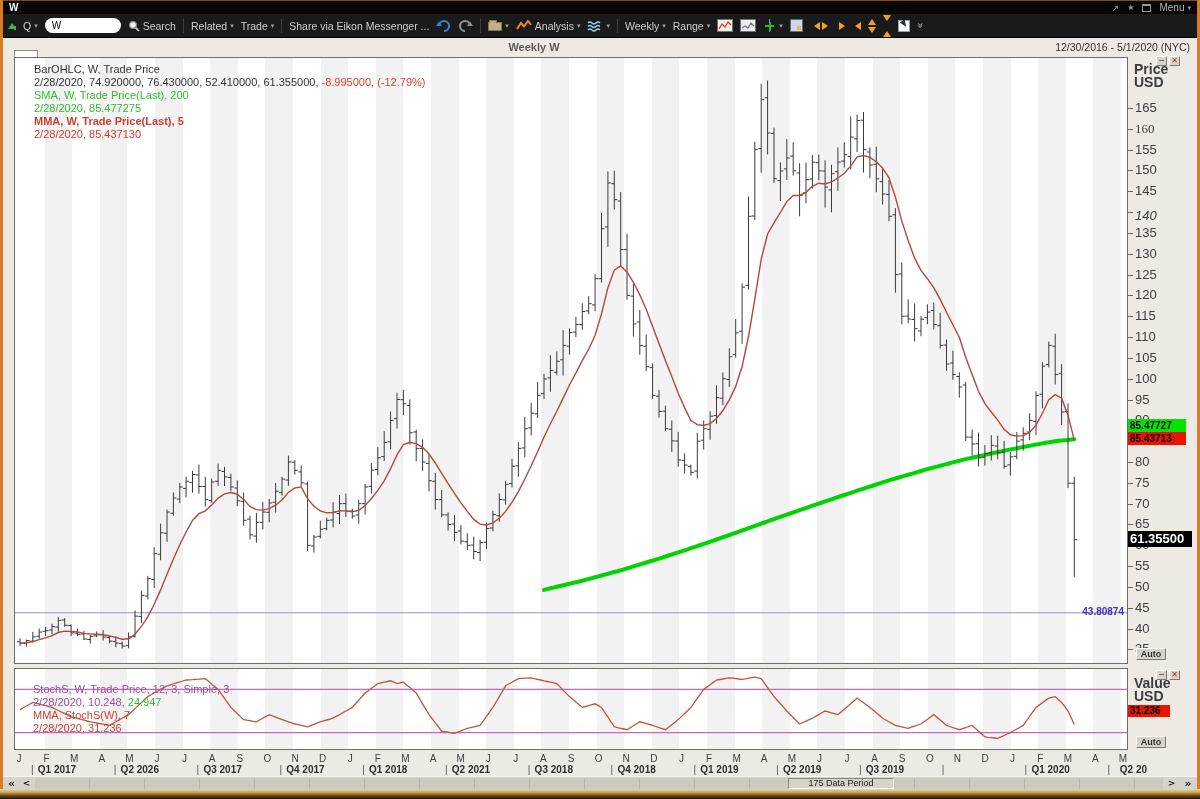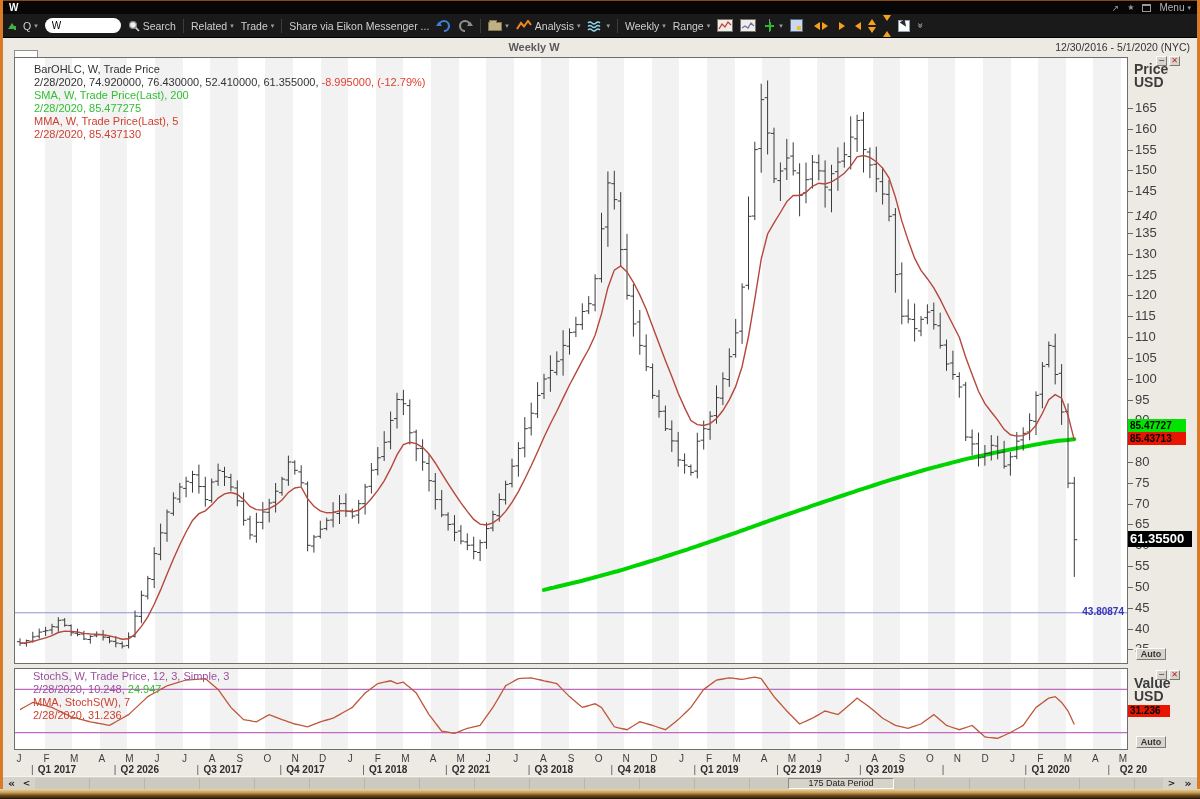--- a/index.html
+++ b/index.html
@@ -67,21 +67,21 @@
 
   .pane { position:absolute; border:1px solid #6e6e6e; background-color:#fff;
           background-image:repeating-linear-gradient(to right,#ffffff 0px,#ffffff 27.6px,#f2f2f2 27.6px,#f2f2f2 55.2px);
           background-position:2px 0; }
   .pane-price { left:14px; top:57px; width:1114px; height:607px; }
   .pane-stoch { left:14px; top:668px; width:1114px; height:82px; }
   .pane svg { position:absolute; left:0; top:0; }
 
   .legend { position:absolute; font-size:11px; line-height:13px; pointer-events:none; }
   .legend-price { left:19px; top:5px; }
-  .legend-stoch { left:18px; top:1px; }
+  .legend-stoch { left:18px; top:14px; }
 
   
   .axis-title { position:absolute; left:1134px; font-size:14px; font-weight:bold; color:#3c3c3c; line-height:13px; }
   .tick-dash { position:absolute; left:1128px; width:5px; height:1px; background:#666; }
   .tick-label { position:absolute; left:1135px; font-size:13px; color:#3e3e3e; }
   .price-tag { position:absolute; left:1128px; width:58px; height:13px; font-size:10px; font-weight:bold;
                color:#000; line-height:13px; padding-left:2px; overflow:hidden; }
   .price-tag-last { width:64px; height:16px; background:#000; color:#fff; font-size:13px; line-height:16px; }
   .hline-label { position:absolute; left:1036px; top:606px; width:88px; text-align:right;
                  font-size:10px; font-weight:bold; color:#3535bb; }
@@ -265,21 +265,21 @@
         <line x1="0" y1="554.7365979000001" x2="1112" y2="554.7365979000001" stroke="#9093cf" stroke-width="1.2"></line>
         <polyline points="529.0,531.9 532.2,531.1 535.4,530.3 538.6,529.6 541.8,528.8 545.0,528.0 548.1,527.3 551.3,526.5 554.5,525.8 557.7,525.0 560.9,524.2 564.1,523.5 567.3,522.7 570.5,521.8 573.7,521.0 576.9,520.1 580.1,519.2 583.3,518.4 586.5,517.5 589.7,516.6 592.9,515.8 596.1,514.9 599.3,514.0 602.5,513.2 605.7,512.3 608.9,511.3 612.0,510.3 615.2,509.4 618.4,508.4 621.6,507.4 624.8,506.5 628.0,505.5 631.2,504.5 634.4,503.5 637.6,502.6 640.8,501.6 644.0,500.6 647.2,499.6 650.4,498.5 653.6,497.5 656.8,496.5 660.0,495.4 663.2,494.4 666.4,493.3 669.6,492.3 672.8,491.3 675.9,490.2 679.1,489.2 682.3,488.1 685.5,487.0 688.7,485.9 691.9,484.8 695.1,483.7 698.3,482.6 701.5,481.5 704.7,480.4 707.9,479.2 711.1,478.1 714.3,477.0 717.5,475.9 720.7,474.8 723.9,473.7 727.1,472.5 730.3,471.4 733.5,470.2 736.7,469.1 739.8,467.9 743.0,466.8 746.2,465.6 749.4,464.5 752.6,463.4 755.8,462.2 759.0,461.1 762.2,459.9 765.4,458.8 768.6,457.7 771.8,456.6 775.0,455.5 778.2,454.4 781.4,453.3 784.6,452.2 787.8,451.1 791.0,450.0 794.2,448.8 797.4,447.7 800.6,446.7 803.8,445.6 806.9,444.5 810.1,443.4 813.3,442.4 816.5,441.3 819.7,440.2 822.9,439.1 826.1,438.0 829.3,437.0 832.5,435.9 835.7,434.8 838.9,433.8 842.1,432.7 845.3,431.7 848.5,430.7 851.7,429.6 854.9,428.6 858.1,427.5 861.3,426.5 864.5,425.4 867.6,424.4 870.8,423.4 874.0,422.3 877.2,421.4 880.4,420.5 883.6,419.5 886.8,418.6 890.0,417.6 893.2,416.7 896.4,415.8 899.6,414.8 902.8,413.9 906.0,413.0 909.2,412.0 912.4,411.1 915.6,410.2 918.8,409.4 922.0,408.6 925.2,407.7 928.4,406.9 931.5,406.1 934.7,405.2 937.9,404.4 941.1,403.6 944.3,402.8 947.5,401.9 950.7,401.1 953.9,400.4 957.1,399.7 960.3,399.0 963.5,398.3 966.7,397.6 969.9,396.9 973.1,396.2 976.3,395.5 979.5,394.8 982.7,394.1 985.9,393.4 989.1,392.8 992.3,392.1 995.4,391.5 998.6,390.9 1001.8,390.3 1005.0,389.6 1008.2,389.0 1011.4,388.4 1014.6,387.8 1017.8,387.1 1021.0,386.5 1024.2,386.0 1027.4,385.4 1030.6,384.8 1033.8,384.3 1037.0,383.7 1040.2,383.2 1043.4,382.8 1046.6,382.5 1049.8,382.2 1053.0,381.9 1056.2,381.5 1059.3,381.2 " fill="none" stroke="#00d400" stroke-width="4" stroke-linecap="round"></polyline>
         <path d="M5.0,580.3L5.0,587.8M2.0,583.7L5.0,583.7M5.0,585.2L8.0,585.2M11.4,581.6L11.4,588.7M8.4,585.4L11.4,585.4M11.4,582.6L14.4,582.6M17.8,573.8L17.8,584.6M14.8,583.2L17.8,583.2M17.8,578.9L20.8,578.9M24.2,570.5L24.2,580.7M21.2,578.2L24.2,578.2M24.2,574.1L27.2,574.1M30.6,568.8L30.6,578.0M27.6,573.3L30.6,573.3M30.6,572.7L33.6,572.7M37.0,565.8L37.0,576.4M34.0,572.0L37.0,572.0M37.0,568.7L40.0,568.7M43.3,559.2L43.3,573.8M40.3,569.0L43.3,569.0M43.3,562.3L46.3,562.3M49.7,560.1L49.7,568.7M46.7,562.0L49.7,562.0M49.7,567.3L52.7,567.3M56.1,566.4L56.1,578.1M53.1,567.6L56.1,567.6M56.1,574.8L59.1,574.8M62.5,570.7L62.5,578.3M59.5,575.3L62.5,575.3M62.5,576.4L65.5,576.4M68.9,572.8L68.9,582.0M65.9,576.0L68.9,576.0M68.9,581.0L71.9,581.0M75.3,577.1L75.3,585.6M72.3,581.5L75.3,581.5M75.3,578.4L78.3,578.4M81.7,573.4L81.7,579.3M78.7,577.8L81.7,577.8M81.7,576.8L84.7,576.8M88.1,572.1L88.1,582.5M85.1,576.7L88.1,576.7M88.1,579.1L91.1,579.1M94.5,578.3L94.5,585.3M91.5,579.5L94.5,579.5M94.5,583.1L97.5,583.1M100.8,578.1L100.8,589.3M97.8,583.4L100.8,583.4M100.8,585.1L103.8,585.1M107.2,583.5L107.2,590.5M104.2,585.6L107.2,585.6M107.2,588.1L110.2,588.1M113.6,574.4L113.6,590.4M110.6,587.6L113.6,587.6M113.6,578.9L116.6,578.9M120.0,552.5L120.0,579.5M117.0,578.3L120.0,578.3M120.0,558.1L123.0,558.1M126.4,532.7L126.4,565.2M123.4,558.4L126.4,558.4M126.4,537.3L129.4,537.3M132.8,517.9L132.8,541.4M129.8,538.1L132.8,538.1M132.8,520.6L135.8,520.6M139.2,489.1L139.2,530.1M136.2,521.5L139.2,521.5M139.2,495.6L142.2,495.6M145.6,465.6L145.6,502.2M142.6,496.3L145.6,496.3M145.6,474.8L148.6,474.8M152.0,451.5L152.0,483.8M149.0,475.2L152.0,475.2M152.0,454.0L155.0,454.0M158.4,434.4L158.4,457.7M155.4,455.3L158.4,455.3M158.4,440.0L161.4,440.0M164.8,424.9L164.8,445.0M161.8,441.1L164.8,441.1M164.8,429.0L167.8,429.0M171.1,418.8L171.1,439.3M168.1,430.4L171.1,430.4M171.1,423.3L174.1,423.3M177.5,412.8L177.5,434.6M174.5,424.6L177.5,424.6M177.5,416.5L180.5,416.5M183.9,406.6L183.9,435.6M180.9,416.9L183.9,416.9M183.9,428.5L186.9,428.5M190.3,418.8L190.3,448.6M187.3,428.6L190.3,428.6M190.3,441.5L193.3,441.5M196.7,420.6L196.7,444.7M193.7,442.5L196.7,442.5M196.7,424.0L199.7,424.0M203.1,405.6L203.1,427.8M200.1,423.2L203.1,423.2M203.1,412.3L206.1,412.3M209.5,408.8L209.5,428.0M206.5,413.5L209.5,413.5M209.5,418.8L212.5,418.8M215.9,415.8L215.9,433.2M212.9,419.5L215.9,419.5M215.9,429.0L218.9,429.0M222.3,422.4L222.3,448.2M219.3,430.0L222.3,430.0M222.3,442.9L225.3,442.9M228.6,434.4L228.6,467.6M225.6,443.3L228.6,443.3M228.6,462.3L231.6,462.3M235.0,457.8L235.0,481.6M232.0,461.1L235.0,461.1M235.0,476.9L238.0,476.9M241.4,454.8L241.4,484.8M238.4,478.1L241.4,478.1M241.4,464.3L244.4,464.3M247.8,444.1L247.8,471.4M244.8,464.4L247.8,464.4M247.8,454.0L250.8,454.0M254.2,440.8L254.2,464.4M251.2,454.3L254.2,454.3M254.2,445.0L257.2,445.0M260.6,425.0L260.6,454.5M257.6,444.2L260.6,444.2M260.6,433.2L263.6,433.2M267.0,418.8L267.0,437.7M264.0,434.7L267.0,434.7M267.0,421.1L270.0,421.1M273.4,397.6L273.4,427.8M270.4,422.0L273.4,422.0M273.4,404.0L276.4,404.0M279.8,402.3L279.8,416.6M276.8,404.2L279.8,404.2M279.8,412.3L282.8,412.3M286.2,407.3L286.2,428.3M283.2,413.9L286.2,413.9M286.2,424.8L289.2,424.8M292.6,423.5L292.6,493.3M289.6,425.9L292.6,425.9M292.6,487.3L295.6,487.3M298.9,476.9L298.9,494.6M295.9,488.1L298.9,488.1M298.9,479.0L301.9,479.0M305.3,462.7L305.3,480.5M302.3,478.3L305.3,478.3M305.3,471.2L308.3,471.2M311.7,459.7L311.7,472.4M308.7,470.6L311.7,470.6M311.7,462.3L314.7,462.3M318.1,444.2L318.1,469.4M315.1,462.0L318.1,462.0M318.1,454.1L321.1,454.1M324.5,437.1L324.5,466.0M321.5,455.5L324.5,455.5M324.5,445.7L327.5,445.7M330.9,435.6L330.9,458.9M327.9,445.6L330.9,445.6M330.9,453.1L333.9,453.1M337.3,450.6L337.3,460.7M334.3,453.0L337.3,453.0M337.3,458.1L340.3,458.1M343.7,441.9L343.7,465.6M340.7,457.0L343.7,457.0M343.7,445.7L346.7,445.7M350.1,425.8L350.1,456.5M347.1,445.7L350.1,445.7M350.1,429.0L353.1,429.0M356.4,405.0L356.4,435.5M353.4,428.3L356.4,428.3M356.4,412.2L359.4,412.2M362.8,389.1L362.8,417.3M359.8,411.6L362.8,411.6M362.8,399.8L365.8,399.8M369.2,373.2L369.2,403.0M366.2,398.6L369.2,398.6M369.2,384.3L372.2,384.3M375.6,353.5L375.6,391.3M372.6,383.8L375.6,383.8M375.6,362.4L378.6,362.4M382.0,334.8L382.0,370.5M379.0,360.6L382.0,360.6M382.0,341.5L385.0,341.5M388.4,331.8L388.4,357.1M385.4,341.7L388.4,341.7M388.4,345.7L391.4,345.7M394.8,341.5L394.8,386.6M391.8,347.6L394.8,347.6M394.8,374.8L397.8,374.8M401.2,371.7L401.2,403.1M398.2,374.0L401.2,374.0M401.2,390.7L404.2,390.7M407.6,381.3L407.6,412.7M404.6,390.4L407.6,390.4M407.6,404.0L410.6,404.0M414.0,396.3L414.0,433.5M411.0,405.4L414.0,405.4M414.0,422.7L417.0,422.7M420.3,415.0L420.3,451.5M417.3,423.3L420.3,423.3M420.3,441.5L423.3,441.5M426.7,432.0L426.7,459.2M423.7,441.6L426.7,441.6M426.7,456.9L429.7,456.9M433.1,454.3L433.1,472.6M430.1,456.9L433.1,456.9M433.1,466.5L436.1,466.5M439.5,457.1L439.5,483.1M436.5,466.1L439.5,466.1M439.5,474.3L442.5,474.3M445.9,467.1L445.9,486.3M442.9,473.0L445.9,473.0M445.9,483.1L448.9,483.1M452.3,475.4L452.3,492.2M449.3,483.9L452.3,483.9M452.3,487.3L455.3,487.3M458.7,478.7L458.7,501.3M455.7,487.1L458.7,487.1M458.7,493.5L461.7,493.5M465.1,481.6L465.1,503.1M462.1,494.5L465.1,494.5M465.1,484.7L468.1,484.7M471.5,464.5L471.5,490.9M468.5,484.3L471.5,484.3M471.5,470.6L474.5,470.6M477.9,452.7L477.9,473.4M474.9,470.0L477.9,470.0M477.9,456.5L480.9,456.5M484.3,435.3L484.3,463.7M481.3,457.7L484.3,457.7M484.3,441.5L487.3,441.5M490.6,422.7L490.6,446.5M487.6,441.8L490.6,441.8M490.6,426.4L493.6,426.4M497.0,400.8L497.0,429.4M494.0,425.6L497.0,425.6M497.0,408.2L500.0,408.2M503.4,384.1L503.4,418.7M500.4,407.8L503.4,407.8M503.4,390.4L506.4,390.4M509.8,359.1L509.8,399.3M506.8,389.9L509.8,389.9M509.8,370.7L512.8,370.7M516.2,344.6L516.2,377.5M513.2,369.9L516.2,369.9M516.2,355.2L519.2,355.2M522.6,324.1L522.6,360.1M519.6,355.8L522.6,355.8M522.6,337.4L525.6,337.4M529.0,315.8L529.0,341.0M526.0,335.6L529.0,335.6M529.0,321.0L532.0,321.0M535.4,297.3L535.4,333.8M532.4,319.9L535.4,319.9M535.4,312.4L538.4,312.4M541.8,293.4L541.8,317.3M538.8,314.3L541.8,314.3M541.8,303.3L544.8,303.3M548.1,272.2L548.1,317.7M545.1,301.8L548.1,301.8M548.1,287.4L551.1,287.4M554.5,270.4L554.5,296.6M551.5,288.2L554.5,288.2M554.5,274.6L557.5,274.6M560.9,258.8L560.9,279.0M557.9,274.1L560.9,274.1M560.9,266.6L563.9,266.6M567.3,245.3L567.3,271.8M564.3,266.6L567.3,266.6M567.3,253.5L570.3,253.5M573.7,238.1L573.7,256.1M570.7,252.9L573.7,252.9M573.7,245.7L576.7,245.7M580.1,216.4L580.1,253.3M577.1,246.9L580.1,246.9M580.1,220.7L583.1,220.7M586.5,154.8L586.5,224.6M583.5,220.7L586.5,220.7M586.5,170.8L589.5,170.8M592.9,113.5L592.9,188.8M589.9,169.0L592.9,169.0M592.9,124.9L595.9,124.9M599.3,112.8L599.3,151.5M596.3,125.7L599.3,125.7M599.3,141.6L602.3,141.6M605.7,134.1L605.7,208.6M602.7,143.0L605.7,143.0M605.7,191.6L608.7,191.6M612.0,175.9L612.0,241.6M609.0,191.4L612.0,191.4M612.0,237.4L615.0,237.4M618.4,226.0L618.4,278.6M615.4,238.1L618.4,238.1M618.4,265.9L621.4,265.9M624.8,252.0L624.8,296.8M621.8,264.0L624.8,264.0M624.8,287.4L627.8,287.4M631.2,276.4L631.2,313.1M628.2,288.2L631.2,288.2M631.2,308.7L634.2,308.7M637.6,305.5L637.6,340.8M634.6,309.6L637.6,309.6M637.6,337.4L640.6,337.4M644.0,331.9L644.0,359.7M641.0,338.2L644.0,338.2M644.0,353.4L647.0,353.4M650.4,347.6L650.4,373.0M647.4,353.2L650.4,353.2M650.4,370.7L653.4,370.7M656.8,362.4L656.8,393.9M653.8,371.3L656.8,371.3M656.8,382.9L659.8,382.9M663.2,373.9L663.2,408.7M660.2,383.0L663.2,383.0M663.2,401.9L666.2,401.9M669.6,395.4L669.6,415.7M666.6,402.4L669.6,402.4M669.6,407.1L672.6,407.1M675.9,406.5L675.9,417.7M672.9,408.5L675.9,408.5M675.9,414.4L678.9,414.4M682.3,374.7L682.3,420.4M679.3,413.1L682.3,413.1M682.3,383.2L685.3,383.2M688.7,362.7L688.7,391.5M685.7,382.2L688.7,382.2M688.7,370.7L691.7,370.7M695.1,353.2L695.1,381.8M692.1,371.3L695.1,371.3M695.1,358.2L698.1,358.2M701.5,327.4L701.5,365.7M698.5,357.6L701.5,357.6M701.5,339.7L704.5,339.7M707.9,314.4L707.9,347.1M704.9,340.2L707.9,340.2M707.9,320.7L710.9,320.7M714.3,290.3L714.3,328.9M711.3,321.5L714.3,321.5M714.3,298.7L717.3,298.7M720.7,260.9L720.7,299.7M717.7,296.6L720.7,296.6M720.7,274.9L723.7,274.9M727.1,225.3L727.1,285.9M724.1,273.2L727.1,273.2M727.1,229.1L730.1,229.1M733.5,138.5L733.5,231.6M730.5,227.3L733.5,227.3M733.5,158.3L736.5,158.3M739.8,83.7L739.8,162.1M736.8,158.0L739.8,158.0M739.8,91.6L742.8,91.6M746.2,25.7L746.2,114.8M743.2,90.6L746.2,90.6M746.2,41.6L749.2,41.6M752.6,22.5L752.6,96.5M749.6,39.7L752.6,39.7M752.6,75.0L755.6,75.0M759.0,69.7L759.0,125.0M756.0,75.4L759.0,75.4M759.0,120.8L762.0,120.8M765.4,104.4L765.4,143.0M762.4,122.6L765.4,122.6M765.4,113.0L768.4,113.0M771.8,80.9L771.8,122.0M768.8,110.9L771.8,110.9M771.8,100.0L774.8,100.0M778.2,84.3L778.2,117.5M775.2,98.1L778.2,98.1M778.2,112.8L781.2,112.8M784.6,105.3L784.6,158.3M781.6,115.0L784.6,115.0M784.6,137.4L787.6,137.4M791.0,104.6L791.0,145.3M788.0,134.8L791.0,134.8M791.0,121.7L794.0,121.7M797.4,97.0L797.4,130.6M794.4,121.0L797.4,121.0M797.4,104.1L800.4,104.1M803.8,96.5L803.8,122.3M800.8,104.7L803.8,104.7M803.8,112.9L806.8,112.9M810.1,102.4L810.1,149.6M807.1,113.0L810.1,113.0M810.1,129.1L813.1,129.1M816.5,106.8L816.5,154.3M813.5,131.9L816.5,131.9M816.5,115.7L819.5,115.7M822.9,89.4L822.9,132.8M819.9,113.7L822.9,113.7M822.9,104.1L825.9,104.1M829.3,84.3L829.3,109.6M826.3,103.1L829.3,103.1M829.3,96.7L832.3,96.7M835.7,58.4L835.7,111.5M832.7,98.5L835.7,98.5M835.7,79.1L838.7,79.1M842.1,56.7L842.1,94.0M839.1,80.8L842.1,80.8M842.1,62.5L845.1,62.5M848.5,54.0L848.5,114.5M845.5,62.2L848.5,62.2M848.5,91.6L851.5,91.6M854.9,89.5L854.9,120.1M851.9,94.0L854.9,94.0M854.9,107.0L857.9,107.0M861.3,88.7L861.3,134.2M858.3,106.3L861.3,106.3M861.3,120.8L864.3,120.8M867.6,109.4L867.6,146.5M864.6,123.7L867.6,123.7M867.6,136.0L870.6,136.0M874.0,121.9L874.0,163.3M871.0,136.4L874.0,136.4M874.0,158.3L877.0,158.3M880.4,150.1L880.4,234.7M877.4,156.8L880.4,156.8M880.4,216.6L883.4,216.6M886.8,204.4L886.8,266.3M883.8,215.9L886.8,215.9M886.8,258.2L889.8,258.2M893.2,241.3L893.2,265.3M890.2,258.1L893.2,258.1M893.2,261.0L896.2,261.0M899.6,245.5L899.6,283.5M896.6,261.5L899.6,261.5M899.6,270.7L902.6,270.7M906.0,258.1L906.0,278.2M903.0,272.9L906.0,272.9M906.0,261.3L909.0,261.3M912.4,246.3L912.4,266.2M909.4,259.7L912.4,259.7M912.4,254.1L915.4,254.1M918.8,244.6L918.8,271.5M915.8,252.5L918.8,252.5M918.8,266.6L921.8,266.6M925.2,254.7L925.2,290.6M922.2,267.8L925.2,267.8M925.2,287.4L928.2,287.4M931.5,281.6L931.5,312.8M928.5,287.0L931.5,287.0M931.5,306.0L934.5,306.0M937.9,292.7L937.9,321.7M934.9,305.0L937.9,305.0M937.9,316.5L940.9,316.5M944.3,314.3L944.3,339.7M941.3,318.5L944.3,318.5M944.3,329.0L947.3,329.0M950.7,323.9L950.7,383.0M947.7,327.0L950.7,327.0M950.7,379.0L953.7,379.0M957.1,371.5L957.1,397.5M954.1,379.2L957.1,379.2M957.1,386.0L960.1,386.0M963.5,374.5L963.5,408.5M960.5,385.8L963.5,385.8M963.5,399.8L966.5,399.8M969.9,387.0L969.9,407.7M966.9,399.2L969.9,399.2M969.9,395.5L972.9,395.5M976.3,377.1L976.3,402.6M973.3,395.2L976.3,395.2M976.3,387.3L979.3,387.3M982.7,377.8L982.7,401.4M979.7,388.0L982.7,388.0M982.7,394.7L985.7,394.7M989.1,382.8L989.1,410.6M986.1,394.2L989.1,394.2M989.1,408.2L992.1,408.2M995.4,394.0L995.4,417.6M992.4,406.9L995.4,406.9M995.4,398.8L998.4,398.8M1001.8,374.1L1001.8,401.2M998.8,398.3L1001.8,398.3M1001.8,383.2L1004.8,383.2M1008.2,369.3L1008.2,392.6M1005.2,381.9L1008.2,381.9M1008.2,375.3L1011.2,375.3M1014.6,355.3L1014.6,382.3M1011.6,374.0L1014.6,374.0M1014.6,362.4L1017.6,362.4M1021.0,333.4L1021.0,377.0M1018.0,363.3L1021.0,363.3M1021.0,337.4L1024.0,337.4M1027.4,304.1L1027.4,350.3M1024.4,336.2L1027.4,336.2M1027.4,308.2L1030.4,308.2M1033.8,283.5L1033.8,309.4M1030.8,306.5L1033.8,306.5M1033.8,287.4L1036.8,287.4M1040.2,275.7L1040.2,326.4M1037.2,288.3L1040.2,288.3M1040.2,316.5L1043.2,316.5M1046.6,306.1L1046.6,366.9M1043.6,315.3L1046.6,315.3M1046.6,354.0L1049.6,354.0M1053.0,345.4L1053.0,430.2M1050.0,353.6L1053.0,353.6M1053.0,425.2L1056.0,425.2M1059.3,418.9L1059.3,518.9M1056.3,425.2L1059.3,425.2M1059.3,481.7L1062.3,481.7" stroke="#3a3a3a" stroke-width="1" fill="none"></path>
         <polyline points="5.0,585.2 11.4,584.7 17.8,583.5 24.2,581.6 30.6,579.9 37.0,577.6 43.3,574.5 49.7,573.1 56.1,573.4 62.5,574.0 68.9,575.4 75.3,576.0 81.7,576.2 88.1,576.8 94.5,578.0 100.8,579.4 107.2,581.2 113.6,580.7 120.0,576.2 126.4,568.4 132.8,558.9 139.2,546.2 145.6,531.9 152.0,516.3 158.4,501.1 164.8,486.7 171.1,474.0 177.5,462.5 183.9,455.7 190.3,452.8 196.7,447.1 203.1,440.1 209.5,435.9 215.9,434.5 222.3,436.2 228.6,441.4 235.0,448.5 241.4,451.6 247.8,452.1 254.2,450.7 260.6,447.2 267.0,442.0 273.4,434.4 279.8,430.0 286.2,428.9 292.6,440.6 298.9,448.3 305.3,452.9 311.7,454.8 318.1,454.6 324.5,452.8 330.9,452.9 337.3,453.9 343.7,452.3 350.1,447.6 356.4,440.5 362.8,432.4 369.2,422.8 375.6,410.7 382.0,396.9 388.4,386.6 394.8,384.3 401.2,385.6 407.6,389.3 414.0,395.9 420.3,405.0 426.7,415.4 433.1,425.6 439.5,435.4 445.9,444.9 452.3,453.4 458.7,461.4 465.1,466.1 471.5,467.0 477.9,464.9 484.3,460.2 490.6,453.4 497.0,444.4 503.4,433.6 509.8,421.0 516.2,407.8 522.6,393.7 529.0,379.2 535.4,365.8 541.8,353.3 548.1,340.1 554.5,327.0 560.9,314.9 567.3,302.6 573.7,291.3 580.1,277.2 586.5,255.9 592.9,229.7 599.3,212.1 605.7,208.0 612.0,213.9 618.4,224.3 624.8,236.9 631.2,251.2 637.6,268.5 644.0,285.5 650.4,302.5 656.8,318.6 663.2,335.2 669.6,349.6 675.9,362.6 682.3,366.7 688.7,367.5 695.1,365.6 701.5,360.5 707.9,352.5 714.3,341.8 720.7,328.4 727.1,308.5 733.5,278.5 739.8,241.1 746.2,201.2 752.6,176.0 759.0,164.9 765.4,154.5 771.8,143.6 778.2,137.5 784.6,137.5 791.0,134.3 797.4,128.3 803.8,125.2 810.1,126.0 816.5,123.9 822.9,120.0 829.3,115.3 835.7,108.1 842.1,98.9 848.5,97.5 854.9,99.4 861.3,103.7 867.6,110.1 874.0,119.8 880.4,139.1 886.8,162.9 893.2,182.6 899.6,200.2 906.0,212.4 912.4,220.7 918.8,229.9 925.2,241.4 931.5,254.3 937.9,266.8 944.3,279.2 950.7,299.2 957.1,316.5 963.5,333.2 969.9,345.6 976.3,354.0 982.7,362.1 989.1,371.3 995.4,376.8 1001.8,378.1 1008.2,377.6 1014.6,374.5 1021.0,367.1 1027.4,355.3 1033.8,341.7 1040.2,336.7 1046.6,340.2 1053.0,357.2 1059.3,382.1 " fill="none" stroke="#b5473c" stroke-width="1.4"></polyline>
       </svg>
     <div class="legend legend-price">
         <div><span style="color: rgb(51, 51, 51);">BarOHLC, W, Trade Price</span></div>
         <div><span style="color: rgb(51, 51, 51);">2/28/2020, 74.920000, 76.430000, 52.410000, 61.355000, </span><span style="color: rgb(224, 64, 48);">-8.995000, (-12.79%)</span></div>
         <div><span style="color: rgb(47, 191, 47);">SMA, W, Trade Price(Last),  200</span></div>
         <div><span style="color: rgb(47, 191, 47);">2/28/2020, 85.477275</span></div>
-        <div><span style="color: rgb(207, 64, 48);">MMA, W, Trade Price(Last),  5</span></div>
+        <div><span style="color: rgb(207, 64, 48); font-weight: bold;">MMA, W, Trade Price(Last),  5</span></div>
         <div><span style="color: rgb(207, 64, 48);">2/28/2020, 85.437130</span></div>
       </div>
   </div>
 
   <div class="pane pane-stoch">
     <svg width="1112" height="80" viewBox="0 0 1112 80">
         <line x1="0" y1="63.6" x2="1112" y2="63.6" stroke="#c06ac0" stroke-width="1.2"></line>
         <line x1="0" y1="20.400000000000006" x2="1112" y2="20.400000000000006" stroke="#c06ac0" stroke-width="1.2"></line>
         <polyline points="5.0,40.6 8.2,38.8 11.4,37.0 14.6,35.2 17.8,33.4 21.0,34.2 24.2,35.0 27.4,35.9 30.6,36.7 33.8,37.6 37.0,38.4 40.1,40.0 43.3,41.5 46.5,43.1 49.7,44.6 52.9,46.2 56.1,47.8 59.3,48.6 62.5,49.4 65.7,50.3 68.9,51.1 72.1,52.0 75.3,52.8 78.5,53.4 81.7,54.0 84.9,54.6 88.1,55.2 91.3,55.8 94.5,56.4 97.7,54.6 100.8,52.8 104.0,51.0 107.2,49.2 110.4,47.4 113.6,45.6 116.8,42.6 120.0,39.6 123.2,36.6 126.4,33.6 129.6,30.6 132.8,27.6 136.0,25.8 139.2,24.0 142.4,22.2 145.6,20.4 148.8,18.6 152.0,16.8 155.2,15.8 158.4,14.9 161.6,13.9 164.8,13.0 167.9,12.0 171.1,11.0 174.3,10.8 177.5,10.6 180.7,10.3 183.9,10.1 187.1,9.8 190.3,9.6 193.5,12.3 196.7,15.0 199.9,17.7 203.1,20.4 206.3,24.9 209.5,29.4 212.7,33.9 215.9,38.4 219.1,41.5 222.3,44.5 225.5,47.6 228.6,50.6 231.8,51.2 235.0,51.7 238.2,52.3 241.4,52.8 244.6,51.0 247.8,49.2 251.0,47.4 254.2,45.6 257.4,46.9 260.6,48.1 263.8,49.4 267.0,50.6 270.2,51.7 273.4,52.8 276.6,53.9 279.8,55.0 283.0,55.7 286.2,56.4 289.4,57.1 292.6,57.8 295.7,56.6 298.9,55.3 302.1,54.1 305.3,52.8 308.5,51.9 311.7,51.0 314.9,50.1 318.1,49.2 321.3,47.4 324.5,45.6 327.7,43.8 330.9,42.0 334.1,40.2 337.3,38.4 340.5,34.8 343.7,31.2 346.9,27.6 350.1,24.0 353.3,21.7 356.4,19.3 359.6,17.0 362.8,14.6 366.0,13.9 369.2,13.2 372.4,12.5 375.6,11.8 378.8,13.2 382.0,14.6 385.2,13.9 388.4,13.2 391.6,15.9 394.8,18.6 398.0,21.3 401.2,24.0 404.4,29.4 407.6,34.8 410.8,40.2 414.0,45.6 417.2,49.7 420.3,53.9 423.5,58.0 426.7,62.2 429.9,62.7 433.1,63.2 436.3,63.8 439.5,64.3 442.7,63.1 445.9,61.8 449.1,60.5 452.3,59.3 455.5,58.6 458.7,57.8 461.9,57.1 465.1,56.4 468.3,51.9 471.5,47.4 474.7,42.9 477.9,38.4 481.1,33.0 484.3,27.6 487.4,22.2 490.6,16.8 493.8,15.0 497.0,13.2 500.2,11.4 503.4,9.6 506.6,9.4 509.8,9.2 513.0,9.1 516.2,8.9 519.4,9.6 522.6,10.3 525.8,11.0 529.0,11.8 532.2,12.5 535.4,13.2 538.6,13.9 541.8,14.6 545.0,17.9 548.1,21.1 551.3,24.4 554.5,27.6 557.7,30.3 560.9,33.0 564.1,35.7 567.3,38.4 570.5,37.5 573.7,36.6 576.9,35.7 580.1,34.8 583.3,36.6 586.5,38.4 589.7,43.3 592.9,48.1 596.1,53.0 599.3,57.8 602.5,58.6 605.7,59.3 608.9,60.0 612.0,60.7 615.2,58.7 618.4,56.8 621.6,54.8 624.8,52.8 628.0,53.7 631.2,54.6 634.4,55.5 637.6,56.4 640.8,57.5 644.0,58.6 647.2,59.6 650.4,60.7 653.6,58.2 656.8,55.7 660.0,53.2 663.2,50.6 666.4,47.6 669.6,44.5 672.8,41.5 675.9,38.4 679.1,33.9 682.3,29.4 685.5,24.9 688.7,20.4 691.9,18.1 695.1,15.7 698.3,13.4 701.5,11.0 704.7,10.5 707.9,10.0 711.1,9.4 714.3,8.9 717.5,9.2 720.7,9.6 723.9,10.0 727.1,10.3 730.3,9.8 733.5,9.2 736.7,8.7 739.8,8.2 743.0,8.9 746.2,9.6 749.4,14.1 752.6,18.6 755.8,23.1 759.0,27.6 762.2,31.2 765.4,34.8 768.6,38.4 771.8,42.0 775.0,45.2 778.2,48.5 781.4,51.7 784.6,55.0 787.8,53.5 791.0,52.1 794.2,50.6 797.4,49.2 800.6,47.4 803.8,45.6 806.9,43.8 810.1,42.0 813.3,42.9 816.5,43.8 819.7,44.7 822.9,45.6 826.1,42.9 829.3,40.2 832.5,37.5 835.7,34.8 838.9,31.9 842.1,29.0 845.3,31.4 848.5,33.7 851.7,36.1 854.9,38.4 858.1,41.1 861.3,43.8 864.5,46.5 867.6,49.2 870.8,51.0 874.0,52.8 877.2,54.6 880.4,56.4 883.6,57.1 886.8,57.8 890.0,58.6 893.2,59.3 896.4,58.2 899.6,57.1 902.8,56.0 906.0,55.0 909.2,52.6 912.4,50.3 915.6,47.9 918.8,45.6 922.0,48.3 925.2,51.0 928.4,53.7 931.5,56.4 934.7,57.5 937.9,58.6 941.1,59.6 944.3,60.7 947.5,59.6 950.7,58.6 953.9,57.5 957.1,56.4 960.3,59.3 963.5,62.2 966.7,65.0 969.9,67.9 973.1,68.3 976.3,68.6 979.5,69.0 982.7,69.4 985.9,67.9 989.1,66.5 992.3,65.0 995.4,63.6 998.6,61.8 1001.8,60.0 1005.0,58.2 1008.2,56.4 1011.4,51.9 1014.6,47.4 1017.8,42.9 1021.0,38.4 1024.2,36.1 1027.4,33.7 1030.6,31.4 1033.8,29.0 1037.0,28.3 1040.2,27.6 1043.4,30.5 1046.6,33.4 1049.8,37.7 1053.0,42.0 1056.2,48.8 1059.3,55.5 " fill="none" stroke="#bf5638" stroke-width="1.3"></polyline>
       </svg>
@@ -296,21 +296,21 @@
     <span class="box close">✕</span>
   </div>
   <div class="axis-title" style="top:63px;">
     <div>Price</div>
     <div>USD</div>
   </div>
   <div>
       <div class="tick-dash" style="top: 107.975px;"></div>
       <div class="tick-label" style="top: 99.975px;">165</div>
       <div class="tick-dash" style="top: 128.8px;"></div>
-      <div class="tick-label" style="top: 120.8px;">160</div>
+      <div class="tick-label" style="top: 120.8px; font-family: Liberation Serif, serif;">160</div>
       <div class="tick-dash" style="top: 149.625px;"></div>
       <div class="tick-label" style="top: 141.625px;">155</div>
       <div class="tick-dash" style="top: 170.45px;"></div>
       <div class="tick-label" style="top: 162.45px;">150</div>
       <div class="tick-dash" style="top: 191.275px;"></div>
       <div class="tick-label" style="top: 183.275px;">145</div>
       <div class="tick-dash" style="top: 212.1px;"></div>
       <div class="tick-label" style="top: 208px; font-style: italic;">140</div>
       <div class="tick-dash" style="top: 232.925px;"></div>
       <div class="tick-label" style="top: 224.925px;">135</div>

